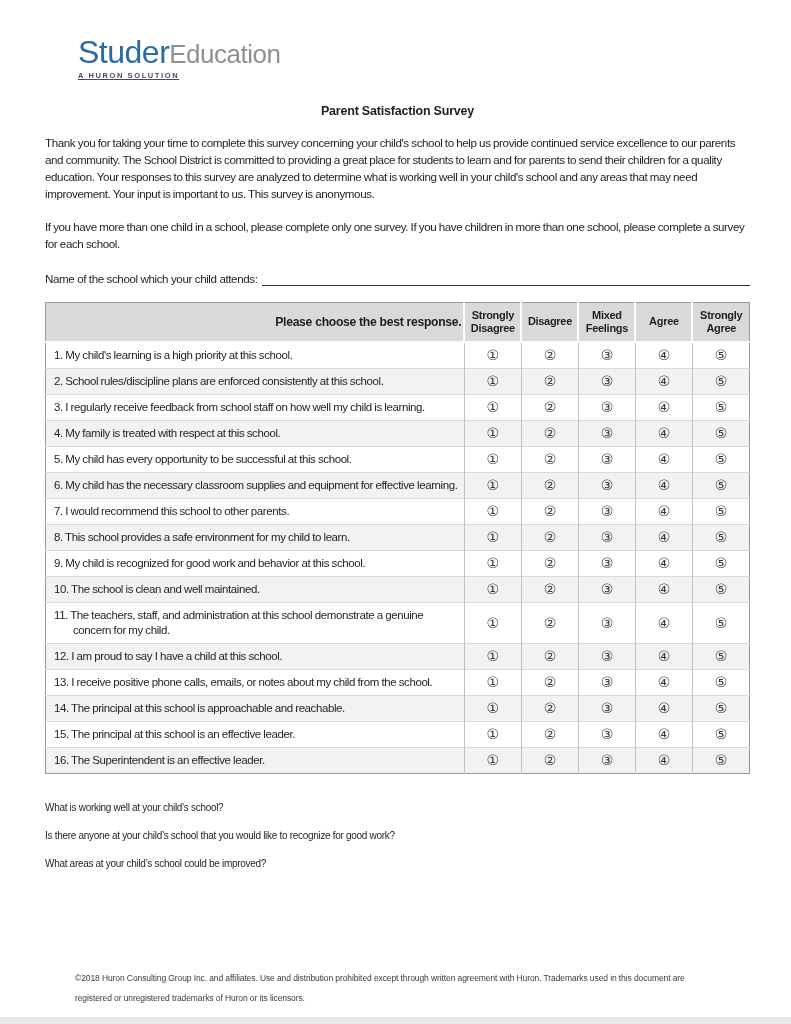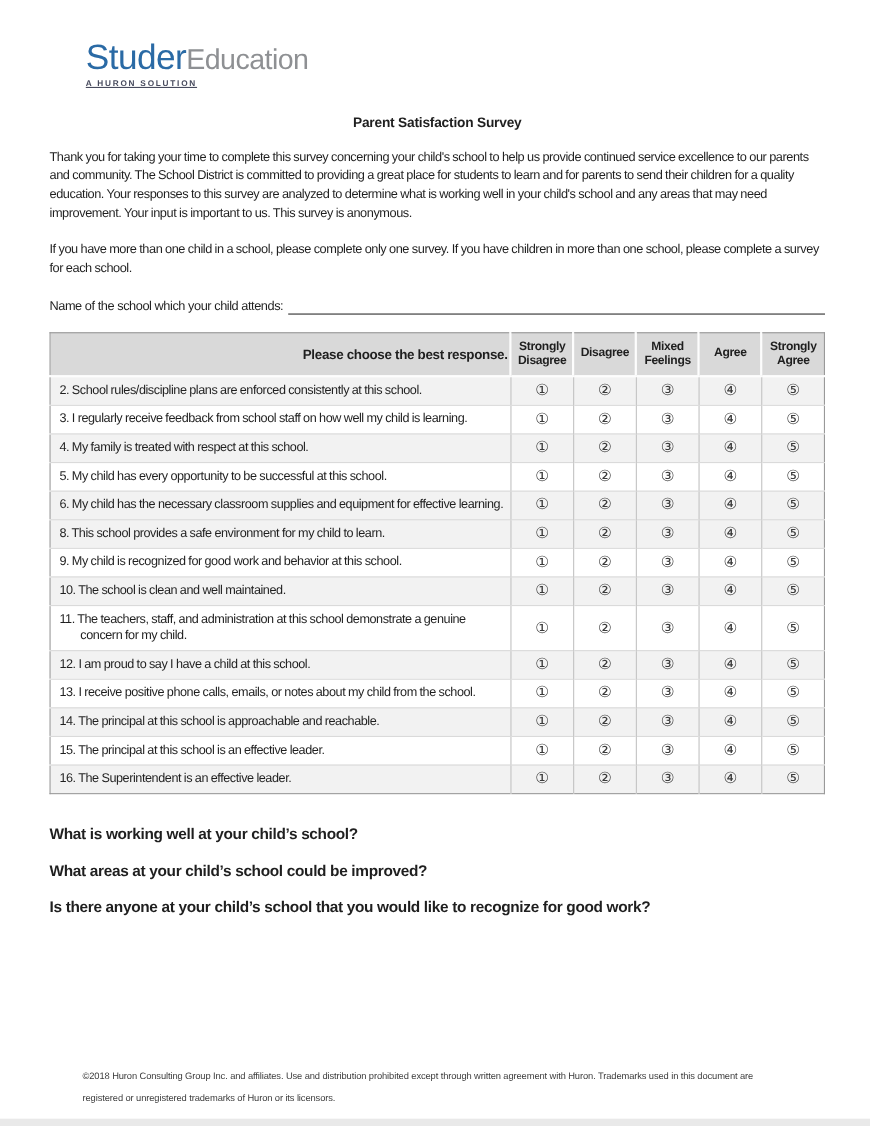--- a/index.html
+++ b/index.html
@@ -97,21 +97,21 @@
   td.opt {
     text-align: center;
     font-family: "DejaVu Sans", sans-serif;
     font-size: 14px; color: #3a3a3a;
     cursor: pointer;
   }
   tr.stripe td { background: var(--stripe-bg, #f2f2f2); }
 
   
   .open-question {
-    font-size: 14px; font-weight: bold; letter-spacing: -0.3px;
+    font-size: 10px; font-weight: normal; letter-spacing: -0.3px;
     margin-top: 17px;
   }
   .open-question.first { margin-top: 28px; }
 
   
   .footer {
     position: absolute;
     left: 75px; right: 72px; bottom: 16px;
     font-size: 8.5px; line-height: 20px; letter-spacing: -0.1px;
     color: #3c3c3c;
@@ -149,20 +149,30 @@
       <tr>
         <th class="prompt">Please choose the best response.</th>
         <th class="rating-col">Strongly Disagree</th>
         <th class="rating-col">Disagree</th>
         <th class="rating-col">Mixed Feelings</th>
         <th class="rating-col">Agree</th>
         <th class="rating-col">Strongly Agree</th>
       </tr>
     </thead>
     <tbody>
+        <tr>
+          <td class="stmt">
+            <div class="stmt-text">1. My child's learning is a high priority at this school.</div>
+          </td>
+          <td class="opt">①</td>
+          <td class="opt">②</td>
+          <td class="opt">③</td>
+          <td class="opt">④</td>
+          <td class="opt">⑤</td>
+        </tr>
         <tr class="stripe">
           <td class="stmt">
             <div class="stmt-text">2. School rules/discipline plans are enforced consistently at this school.</div>
           </td>
           <td class="opt">①</td>
           <td class="opt">②</td>
           <td class="opt">③</td>
           <td class="opt">④</td>
           <td class="opt">⑤</td>
         </tr>
@@ -192,20 +202,30 @@
           </td>
           <td class="opt">①</td>
           <td class="opt">②</td>
           <td class="opt">③</td>
           <td class="opt">④</td>
           <td class="opt">⑤</td>
         </tr>
         <tr class="stripe">
           <td class="stmt">
             <div class="stmt-text">6. My child has the necessary classroom supplies and equipment for effective learning.</div>
+          </td>
+          <td class="opt">①</td>
+          <td class="opt">②</td>
+          <td class="opt">③</td>
+          <td class="opt">④</td>
+          <td class="opt">⑤</td>
+        </tr>
+        <tr>
+          <td class="stmt">
+            <div class="stmt-text">7. I would recommend this school to other parents.</div>
           </td>
           <td class="opt">①</td>
           <td class="opt">②</td>
           <td class="opt">③</td>
           <td class="opt">④</td>
           <td class="opt">⑤</td>
         </tr>
         <tr class="stripe">
           <td class="stmt">
             <div class="stmt-text">8. This school provides a safe environment for my child to learn.</div>
@@ -293,18 +313,18 @@
           <td class="opt">①</td>
           <td class="opt">②</td>
           <td class="opt">③</td>
           <td class="opt">④</td>
           <td class="opt">⑤</td>
         </tr>
       </tbody>
   </table>
 
   <div class="open-question first">What is working well at your child’s school?</div>
+  <div class="open-question">Is there anyone at your child’s school that you would like to recognize for good work?</div>
   <div class="open-question">What areas at your child’s school could be improved?</div>
-  <div class="open-question">Is there anyone at your child’s school that you would like to recognize for good work?</div>
 
   <div class="footer">©2018 Huron Consulting Group Inc. and affiliates.  Use and distribution prohibited except through written agreement with Huron.  Trademarks used in this document are registered or unregistered trademarks of Huron or its licensors.</div>
   <div class="scan-edge"></div>
 </div>
 
 </body></html>

